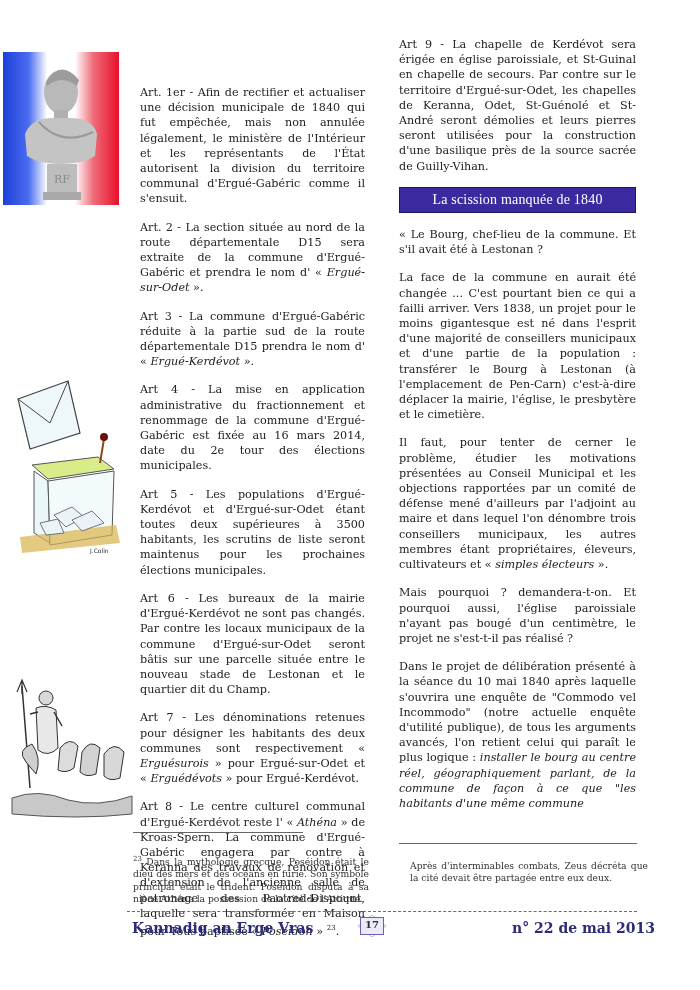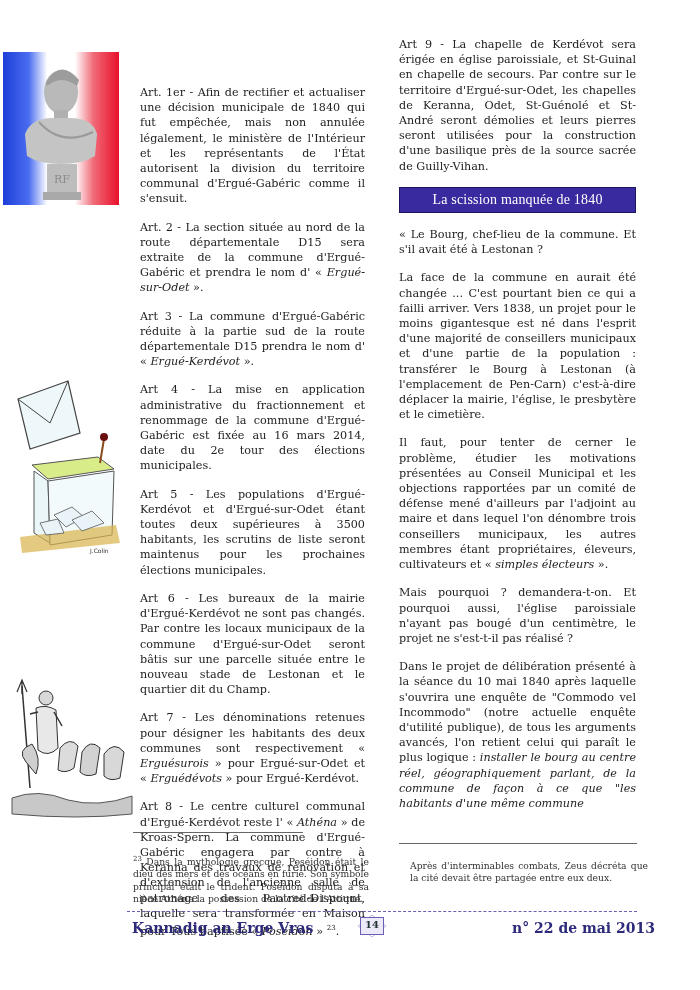--- a/index.html
+++ b/index.html
@@ -118,15 +118,15 @@
 <div class="hr" style="position:absolute;left:399px;top:843px;width:238px;"></div>
 <div class="fn" id="fn-right">Après d'interminables combats, Zeus décréta que la cité devait être partagée entre eux deux.</div>
 
 <div class="dotted"></div>
 <div class="footer" id="footer-left">Kannadig an Erge Vras</div>
 <div id="pagebox">
   <svg width="28" height="22" viewBox="0 0 28 22" style="position:absolute;left:0;top:0;">
     <polygon points="14,0 28,11 14,22 0,11" fill="none" stroke="#a9a3d6" stroke-width="0.8"></polygon>
   </svg>
   <div class="frame"></div>
-  <div class="num">14</div>
+  <div class="num">17</div>
 </div>
 <div class="footer" id="footer-right">n° 22 de mai 2013</div>
 
 </body></html>

